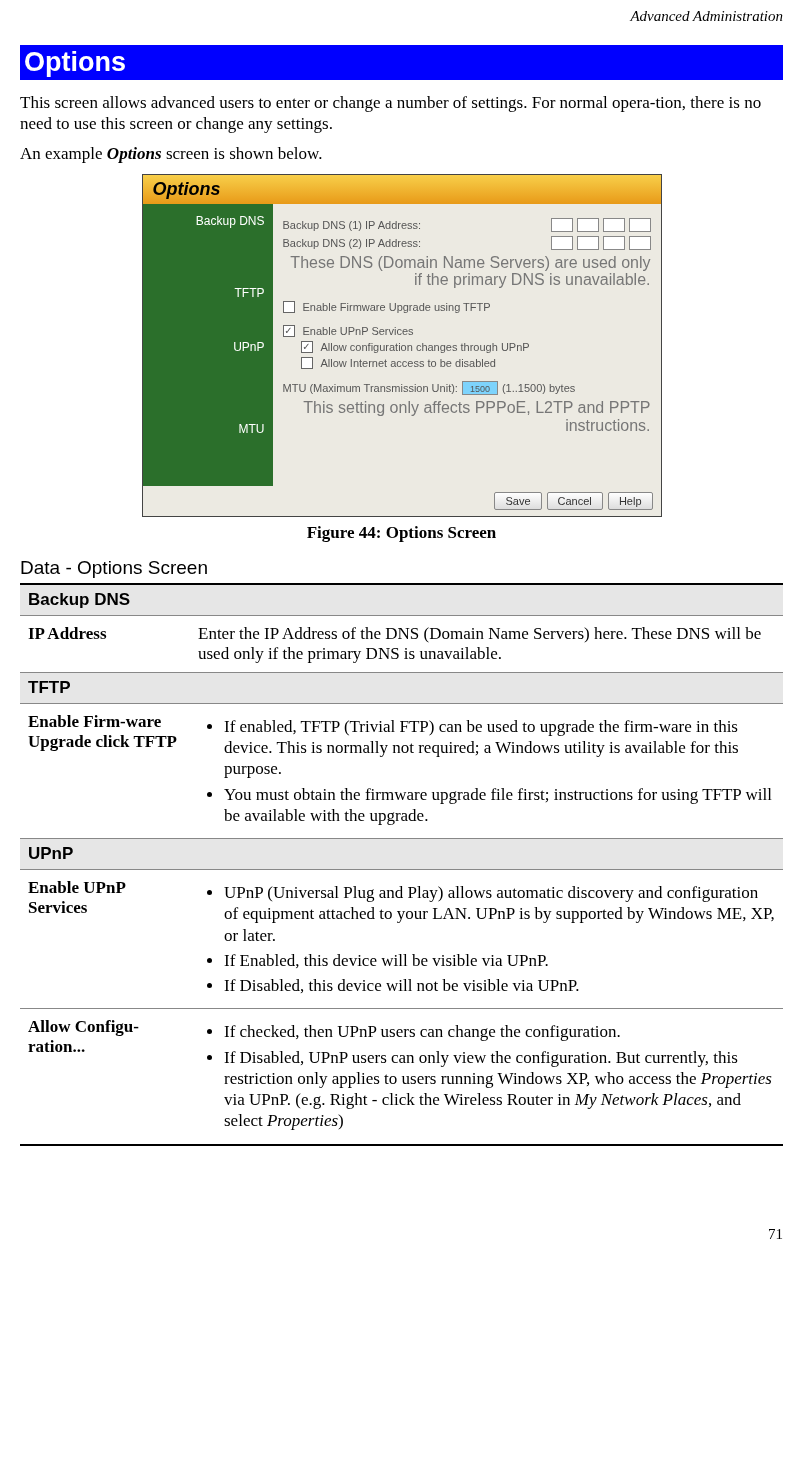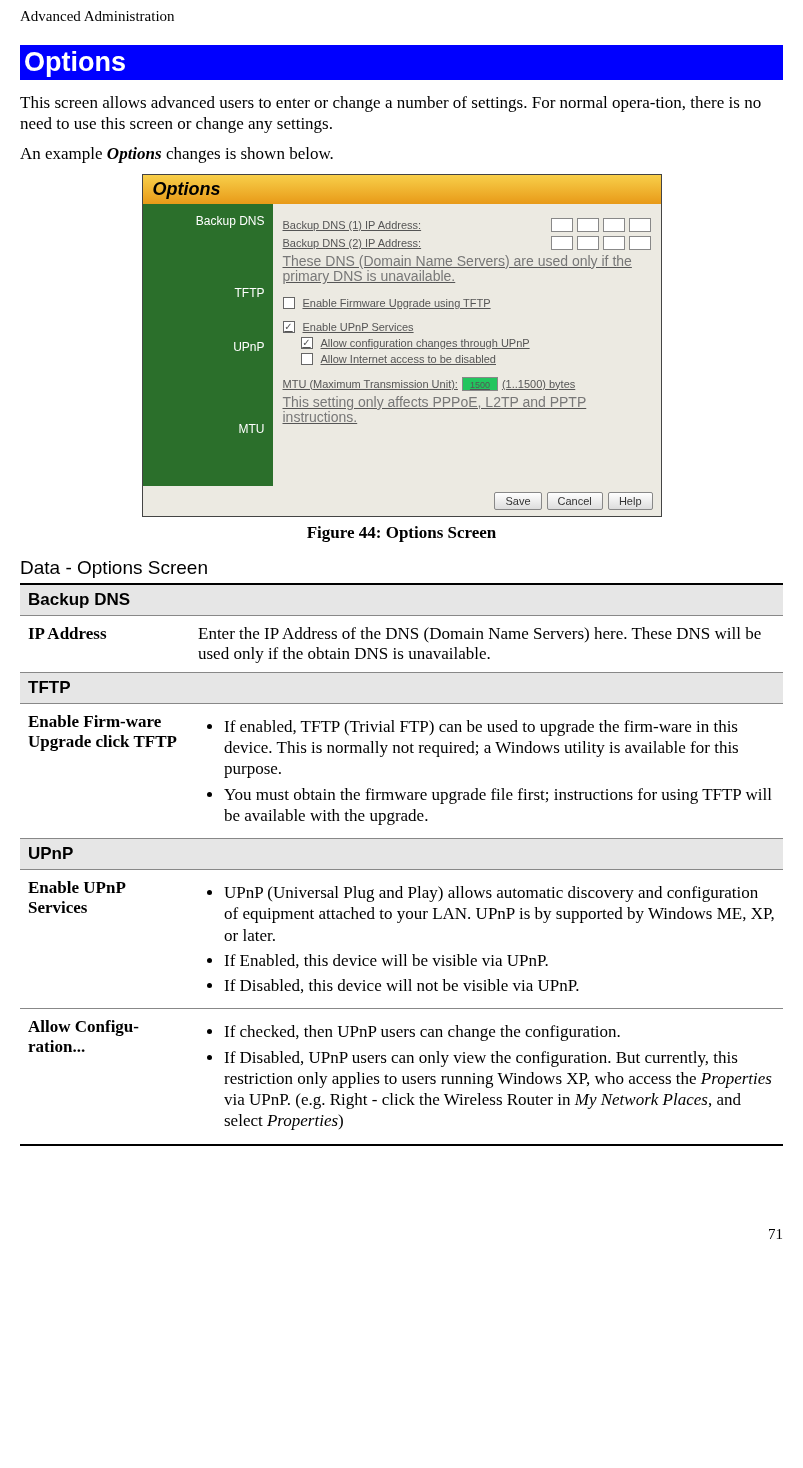--- a/index.html
+++ b/index.html
@@ -5,23 +5,24 @@
   * { box-sizing: border-box; }
   body {
     font-family: "Times New Roman", Times, serif;
     font-size: 17px;
     width: 803px;
     margin: 0;
     padding: 0 20px 20px 20px;
     color: #000;
   }
   .header-line {
-    text-align: left;
+    text-align: right;
     font-size: 15px;
     padding: 8px 0 0 0;
+    font-style: italic;
   }
   .h1-bar {
     background: #0000FF;
     color: #fff;
     font-family: Arial, Helvetica, sans-serif;
     font-weight: bold;
     font-size: 27px;
     padding: 2px 4px;
     margin: 20px 0 12px 0;
   }
@@ -93,21 +94,20 @@
     padding: 10px 8px 10px 0;
     text-align: right;
   }
   .shot-side div { margin-bottom: 40px; white-space: nowrap; }
   .shot-side div:nth-child(1){ margin-bottom: 58px; }
   .shot-side div:nth-child(3){ margin-bottom: 68px; }
   .shot-main {
     flex: 1;
     padding: 10px 10px 8px 10px;
     color: #555;
-    text-decoration: underline;
   }
   .shot-row { margin: 4px 0; display: flex; align-items: center; gap: 4px; }
   .ipbox {
     display: inline-block;
     width: 22px; height: 14px;
     background: #fff;
     border: 1px solid #888;
   }
   .chk {
     display: inline-block;
@@ -116,48 +116,48 @@
     background: #fff;
     margin-right: 4px;
     text-align: center;
     line-height: 10px;
     font-size: 10px;
   }
   .mtubox {
     display:inline-block;
     width: 36px; height: 14px;
     border: 1px solid #888;
-    background: #22c55e;
+    background: #7dd3fc;
     font-size: 9px;
     text-align: center;
     line-height: 14px;
   }
   .btnbar { text-align: right; padding: 6px 8px; }
   .btn {
     display: inline-block;
     border: 1px solid #888;
     background: linear-gradient(#fff,#ddd);
     font-size: 11px;
     padding: 2px 10px;
     margin-left: 2px;
     border-radius: 2px;
   }
-  .note { font-size: 14px; color: #777; line-height: 1.1; }
+  .note { font-size: 16px; color: #777; line-height: 1.1; text-align: right; }
 </style>
 </head>
 <body>
 
 <div class="header-line">Advanced Administration</div>
 
 <div class="h1-bar">Options</div>
 
 <p>This screen allows advanced users to enter or change a number of settings. For normal opera-tion, there is no need to use this screen or change any settings.</p>
 
 <p>
-  <span>An example </span><span class="ital">Options</span><span> changes is shown below.</span>
+  <span>An example </span><span class="ital">Options</span><span> screen is shown below.</span>
 </p>
 
 <div class="fig-wrap">
   <div class="shot">
     <div class="title">Options</div>
     <div class="shot-body">
       <div class="shot-side">
         <div>Backup DNS</div>
         <div>TFTP</div>
         <div>UPnP</div>
@@ -220,21 +220,21 @@
 
 <div class="h2">Data - Options Screen</div>
 
 <table class="opts">
   <tbody>
       <tr>
         <td class="section" colspan="2">Backup DNS</td>
       </tr>
   <tr>
     <td class="rowlabel">IP Address</td>
-    <td>Enter the IP Address of the DNS (Domain Name Servers) here. These DNS will be used only if the obtain DNS is unavailable.</td>
+    <td>Enter the IP Address of the DNS (Domain Name Servers) here. These DNS will be used only if the primary DNS is unavailable.</td>
   </tr>
   <tr>
         <td class="section" colspan="2">TFTP</td>
       </tr>
   <tr>
     <td class="rowlabel">Enable Firm-ware Upgrade click TFTP</td>
     <td>
       <ul class="b">
         <li>If enabled, TFTP (Trivial FTP) can be used to upgrade the firm-ware in this device. This is normally not required; a Windows utility is available for this purpose.</li>
         <li>You must obtain the firmware upgrade file first; instructions for using TFTP will be available with the upgrade.</li>

